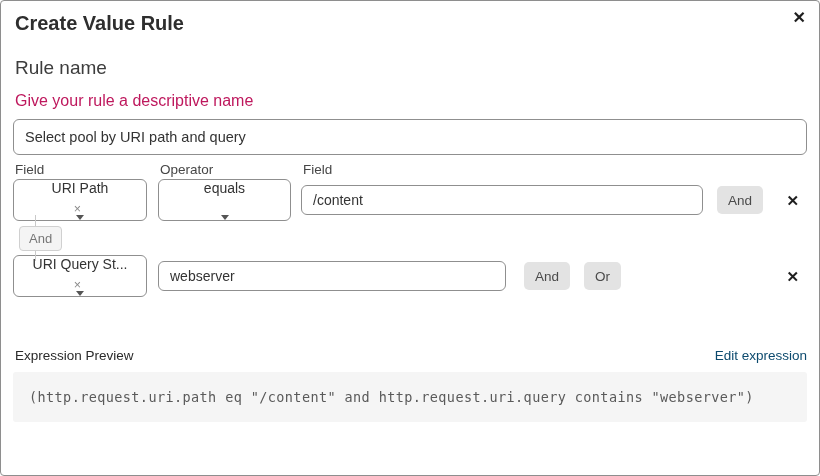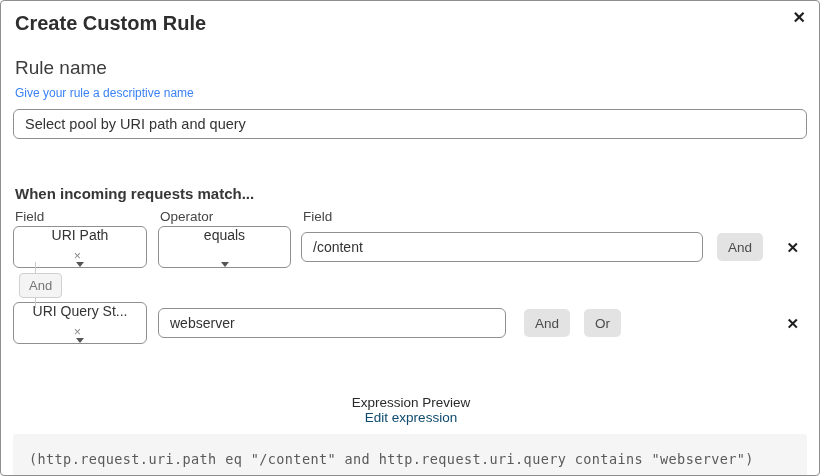--- a/index.html
+++ b/index.html
@@ -38,30 +38,30 @@
     line-height: 1;
   }
 
   .field-label {
     margin-top: 22px;
     padding-left: 2px;
     font-size: 19px;
     color: #3d3d3d;
   }
   .field-hint {
-    margin-top: 7px;
-    padding-left: 2px;
-    font-size: 12px;
-    color: #3b82f6;
+    margin-top: 13px;
+    padding-left: 2px;
+    font-size: 16px;
+    color: #be185d;
   }
 
   .text-input {
     display: block;
     width: 100%;
-    height: 30px;
+    height: 36px;
     margin-top: 9px;
     border: 1px solid #8f8f8f;
     border-radius: 6px;
     padding: 0 11px;
     font-family: "Liberation Sans", sans-serif;
     font-size: 14.5px;
     color: #333;
     outline: none;
     background: #fff;
   }
@@ -192,21 +192,20 @@
     font-size: 13px;
     color: #767676;
   }
 
   .expr-header {
     display: flex;
     justify-content: space-between;
     align-items: center;
     margin-top: 57px;
     padding-left: 2px;
-    flex-direction: column;
   }
   .expr-label { font-size: 13.5px; color: #2a2a2a; }
   .expr-link  { font-size: 13.5px; color: #0c4a6e; cursor: pointer; text-decoration: none; }
 
   .expr-code {
     margin-top: 9px;
     background: #f5f5f5;
     border-radius: 3px;
     padding: 17px 16px;
     font-family: "DejaVu Sans Mono", monospace;
@@ -215,28 +214,27 @@
     color: #5a5a5a;
     white-space: nowrap;
     overflow: hidden;
   }
 </style>
 </head>
 <body>
 
 <div class="dialog">
 
-  <h1 class="dialog-title">Create Custom Rule</h1>
+  <h1 class="dialog-title">Create Value Rule</h1>
   <span class="close-btn">✕</span>
 
   <div class="field-label">Rule name</div>
   <div class="field-hint">Give your rule a descriptive name</div>
   <input class="text-input" type="text" value="Select pool by URI path and query" style="">
 
-  <div class="section-heading">When incoming requests match...</div>
 
   <div class="col-labels">
     <div class="col-field">Field</div>
     <div class="col-operator">Operator</div>
     <div class="col-value">Field</div>
   </div>
 
   <div class="cond-row">
     <div class="select-box">
       <span class="sel-label">URI Path</span>

